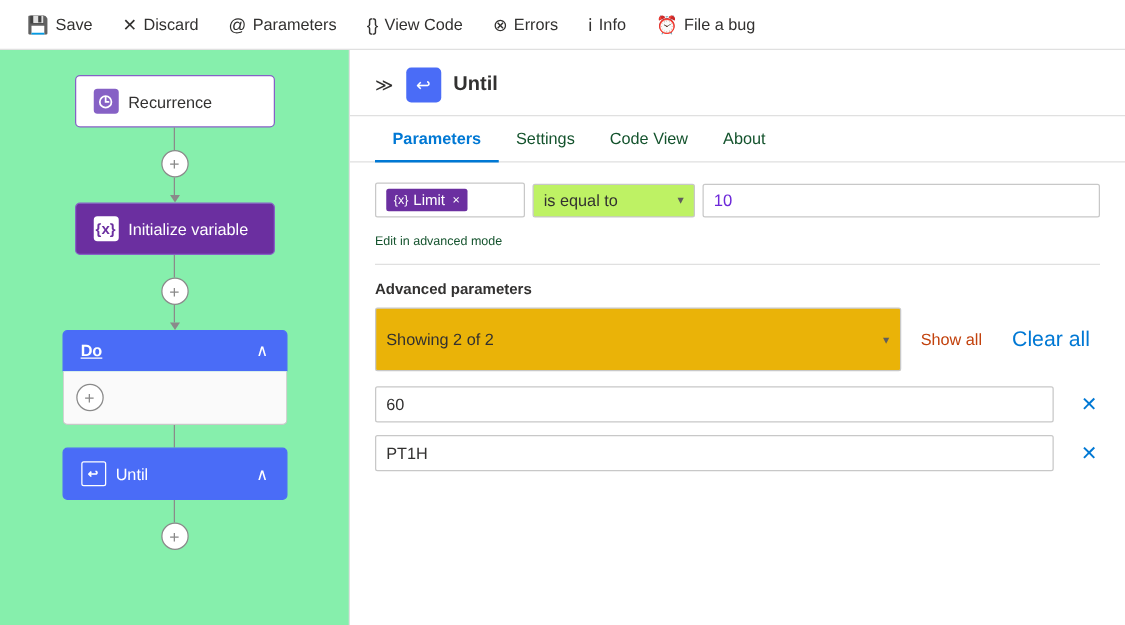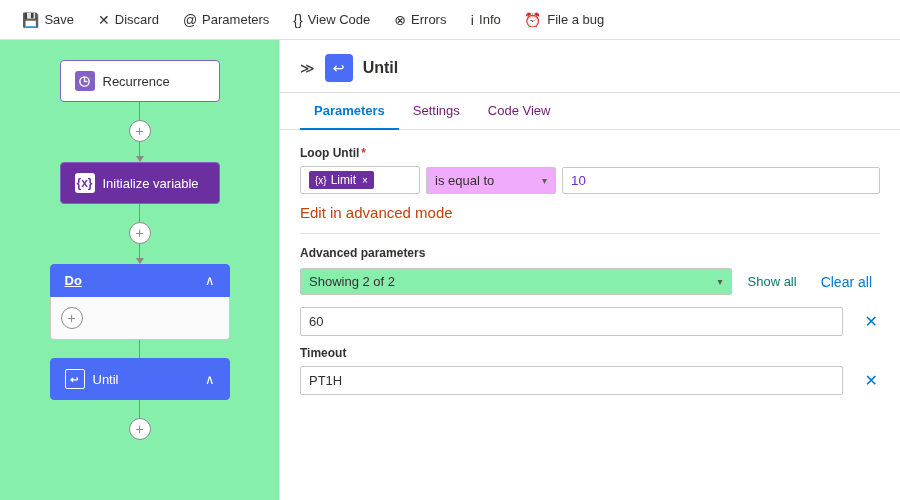--- a/index.html
+++ b/index.html
@@ -182,21 +182,21 @@
     
     .panel-tabs {
       display: flex;
       gap: 0;
       padding: 0 20px;
       border-bottom: 1px solid #e0e0e0;
     }
     .panel-tab {
       padding: 10px 14px;
       font-size: 13px;
-      color: #701a75;
+      color: #14532d;
       cursor: pointer;
       border-bottom: 2px solid transparent;
       margin-bottom: -1px;
     }
     .panel-tab.active {
       color: #0078d4;
       border-bottom: 2px solid #0078d4;
       font-weight: 600;
     }
 
@@ -254,38 +254,38 @@
     }
 
     .condition-select {
       display: flex;
       align-items: center;
       gap: 20px;
       border: 1px solid #c8c8c8;
       border-radius: 2px;
       padding: 5px 8px;
       min-width: 130px;
-      background: #f0abfc;
+      background: #bef264;
       cursor: pointer;
       color: #323130;
     }
     .condition-select .chevron { margin-left: auto; font-size: 10px; color: #605e5c; }
 
     .value-input {
       border: 1px solid #c8c8c8;
       border-radius: 2px;
       padding: 5px 8px;
       flex: 1;
       color: #6d28d9;
       outline: none;
     }
 
     .edit-advanced-link {
-      color: #c2410c;
-      font-size: 15px;
+      color: #14532d;
+      font-size: 10px;
       cursor: pointer;
       text-decoration: none;
       display: inline-block;
     }
 
     .divider {
       border: none;
       border-top: 1px solid #e0e0e0;
       margin: 12px 0;
     }
@@ -306,41 +306,41 @@
       align-items: center;
       gap: 8px;
       margin-bottom: 12px;
     }
     .adv-select {
       flex: 1;
       display: flex;
       align-items: center;
       border: 1px solid #c8c8c8;
       border-radius: 2px;
-      padding: 5px 8px;
-      background: #86efac;
+      padding: 17px 8px;
+      background: #eab308;
       cursor: pointer;
       color: #323130;
     }
     .adv-select .chevron { margin-left: auto; font-size: 10px; color: #605e5c; }
 
     .show-all-btn {
       background: none;
       border: none;
-      color: #0f766e;
+      color: #c2410c;
       cursor: pointer;
       font-size: 13px;
       padding: 4px 8px;
     }
     .clear-all-btn {
       background: none;
       border: none;
       color: #0078d4;
       cursor: pointer;
-      font-size: 14px;
+      font-size: 17px;
       padding: 4px 8px;
     }
 
     .param-field {
       margin-bottom: 10px;
     }
     .param-field-row {
       display: flex;
       align-items: center;
       gap: 20px;
@@ -464,29 +464,27 @@
     <div class="panel-header">
       <span class="expand-icon">≫</span>
       <div class="panel-title-icon">↩</div>
       <span class="panel-title">Until</span>
     </div>
 
     <div class="panel-tabs">
       <div class="panel-tab active">Parameters</div>
       <div class="panel-tab">Settings</div>
       <div class="panel-tab">Code View</div>
+      <div class="panel-tab">About</div>
     </div>
 
     <div class="panel-content">
 
       
       <div class="param-field">
-        <div class="field-label">
-          <span>Loop Until</span><span class="required">*</span>
-        </div>
         <div class="loop-until-row">
           <div class="tag-input">
             <div class="tag">
               <span class="tag-icon">{x}</span>
               <span>Limit</span>
               <span class="close-x">×</span>
             </div>
           </div>
           <div class="condition-select">
             <span>is equal to</span>
@@ -518,21 +516,20 @@
       
       <div class="param-field">
         <div class="param-field-row">
           <input type="text" class="param-input" value="60" style="">
           <button class="param-clear-btn">✕</button>
         </div>
       </div>
 
       
       <div class="param-field">
-        <div class="field-label">Timeout</div>
         <div class="param-field-row">
           <input type="text" class="param-input" value="PT1H" style="">
           <button class="param-clear-btn">✕</button>
         </div>
       </div>
 
     </div>
   </div>
 
 </div>

